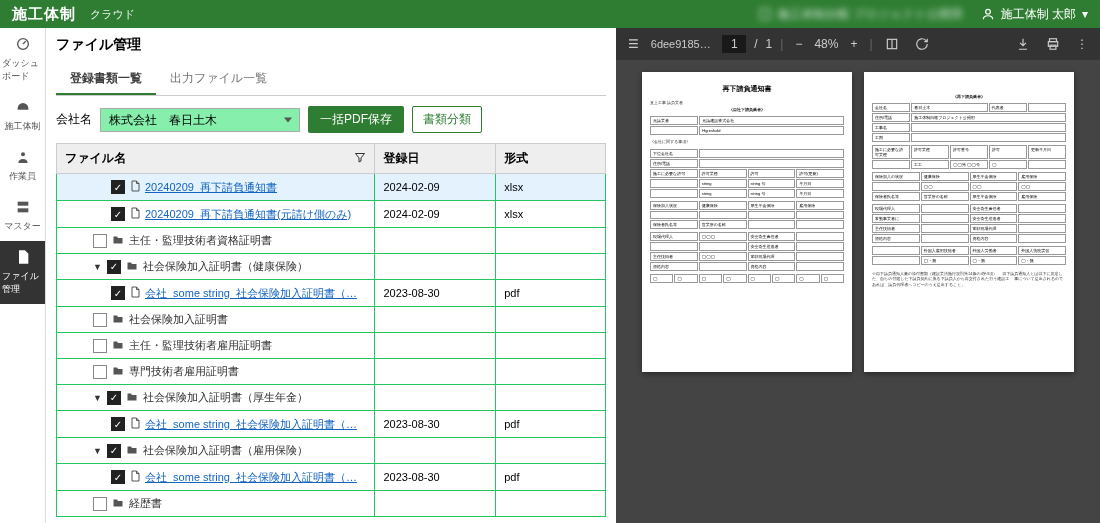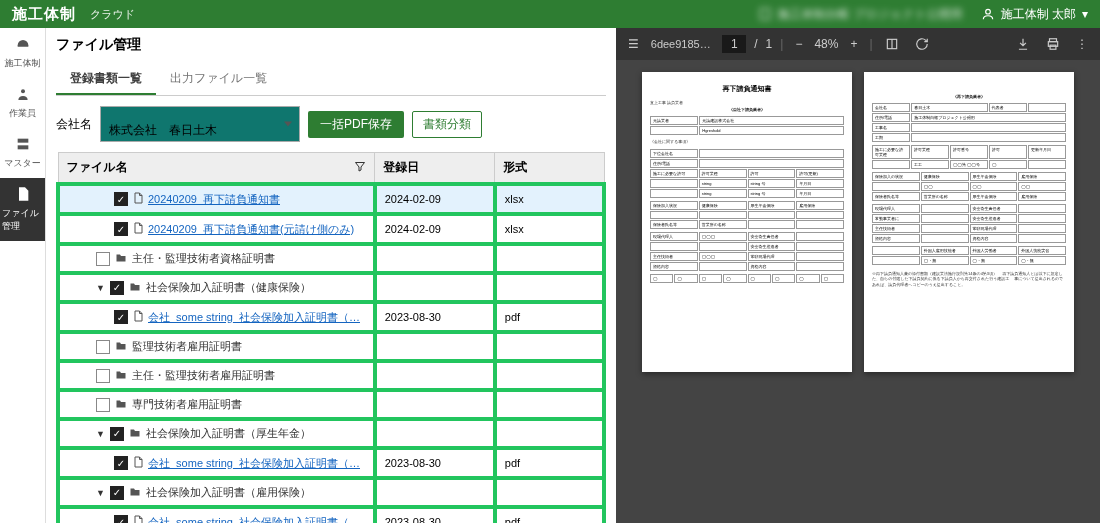--- a/index.html
+++ b/index.html
@@ -20,29 +20,29 @@
 .sidebar-icon { font-size: 14px; }
 
 .main { flex: 1; display: flex; overflow: hidden; }
 .left-panel { width: 570px; padding: 8px 10px; overflow-y: auto; }
 .page-title { font-size: 14px; font-weight: bold; margin-bottom: 10px; }
 .tabs { display: flex; border-bottom: 1px solid #ccc; margin-bottom: 10px; }
 .tab { padding: 6px 14px; cursor: pointer; font-size: 12px; color: #737373; }
 .tab.active { color: #404040; border-bottom: 2px solid #2e7d32; font-weight: bold; }
 .controls { display: flex; align-items: center; gap: 8px; margin-bottom: 10px; }
 .label { font-size: 12px; }
-.select { border: 1px solid #aaa; padding: 16px 28px 4px 8px; font-size: 12px; background: #0f766e; appearance: none; position: relative; width: 200px; }
+.select { border: 1px solid #aaa; padding: 4px 28px 4px 8px; font-size: 12px; background: #86efac; appearance: none; position: relative; width: 200px; }
 .select-wrap { position: relative; display: inline-block; }
 .select-wrap::after { content: ""; position: absolute; right: 8px; top: 50%; transform: translateY(-50%); border-left: 4px solid transparent; border-right: 4px solid transparent; border-top: 5px solid #555; pointer-events: none; }
 .btn-primary { background: #2e7d32; color: #fff; border: none; padding: 5px 12px; font-size: 12px; cursor: pointer; border-radius: 2px; }
 .btn-outline { background: #fff; color: #2e7d32; border: 1px solid #2e7d32; padding: 4px 10px; font-size: 12px; cursor: pointer; border-radius: 2px; }
 
 .table { width: 100%; border-collapse: collapse; padding-left: 48px; }
 .table th { background: #eee; border: 1px solid #ccc; padding: 6px 8px; text-align: left; font-size: 12px; font-weight: bold; position: relative; }
-.table td { border: 4px solid #22c55e; padding: 5px 8px; font-size: 11px; vertical-align: middle; }
+.table td { border: 1px solid #22c55e; padding: 5px 8px; font-size: 11px; vertical-align: middle; }
 .col-name { width: 58%; }
 .col-date { width: 22%; }
 .col-format { width: 20%; }
 .filter-icon { position: absolute; right: 8px; top: 50%; transform: translateY(-50%); cursor: pointer; }
 .row-content { display: flex; align-items: center; gap: 4px; }
 .indent-1 { padding-left: 28px; }
 .indent-2 { padding-left: 46px; }
 .chk { width: 14px; height: 14px; border: 1px solid #888; display: inline-flex; align-items: center; justify-content: center; flex-shrink: 0; cursor: pointer; }
 .chk.checked { background: #222; color: #fff; border-color: #222; }
 .chk.checked::after { content: "✓"; font-size: 10px; }
@@ -87,20 +87,27 @@
       <span>施工体制 太郎</span>
       <span>▾</span>
     </div>
   </div>
 </div>
 
 <div class="container">
   <div class="sidebar" id="sidebar">
       <div class="sidebar-item">
         <span class="sidebar-icon"><svg width="16" height="16" viewBox="0 0 24 24" fill="currentColor">
+            <circle cx="12" cy="12" r="8" fill="none" stroke="currentColor" stroke-width="2"></circle>
+            <path d="M12 12l4-4" stroke="currentColor" stroke-width="2"></path>
+          </svg></span>
+        <span>ダッシュボード</span>
+      </div>
+      <div class="sidebar-item">
+        <span class="sidebar-icon"><svg width="16" height="16" viewBox="0 0 24 24" fill="currentColor">
             <path d="M4 14a8 8 0 0116 0v2H4z"></path>
           </svg></span>
         <span>施工体制</span>
       </div>
       <div class="sidebar-item">
         <span class="sidebar-icon"><svg width="16" height="16" viewBox="0 0 24 24" fill="currentColor">
             <circle cx="12" cy="8" r="3"></circle>
             <path d="M5 21c0-4 3-6 7-6s7 2 7 6z"></path>
           </svg></span>
         <span>作業員</span>
@@ -222,21 +229,21 @@
               <td>2023-08-30</td>
               <td>pdf</td>
             </tr>
             <tr>
               <td>
                 <div class="row-content indent-1">
                   <span class="chk"></span>
                   <span><svg width="14" height="12" viewBox="0 0 24 24" fill="#555">
                       <path d="M3 5h7l2 3h9v11H3z"></path>
                     </svg></span>
-                  <span class="folder-name">監理技術者雇用証明書</span>
+                  <span class="folder-name">社会保険加入証明書</span>
                 </div>
               </td>
               <td></td>
               <td></td>
             </tr>
             <tr>
               <td>
                 <div class="row-content indent-1">
                   <span class="chk"></span>
                   <span><svg width="14" height="12" viewBox="0 0 24 24" fill="#555">

